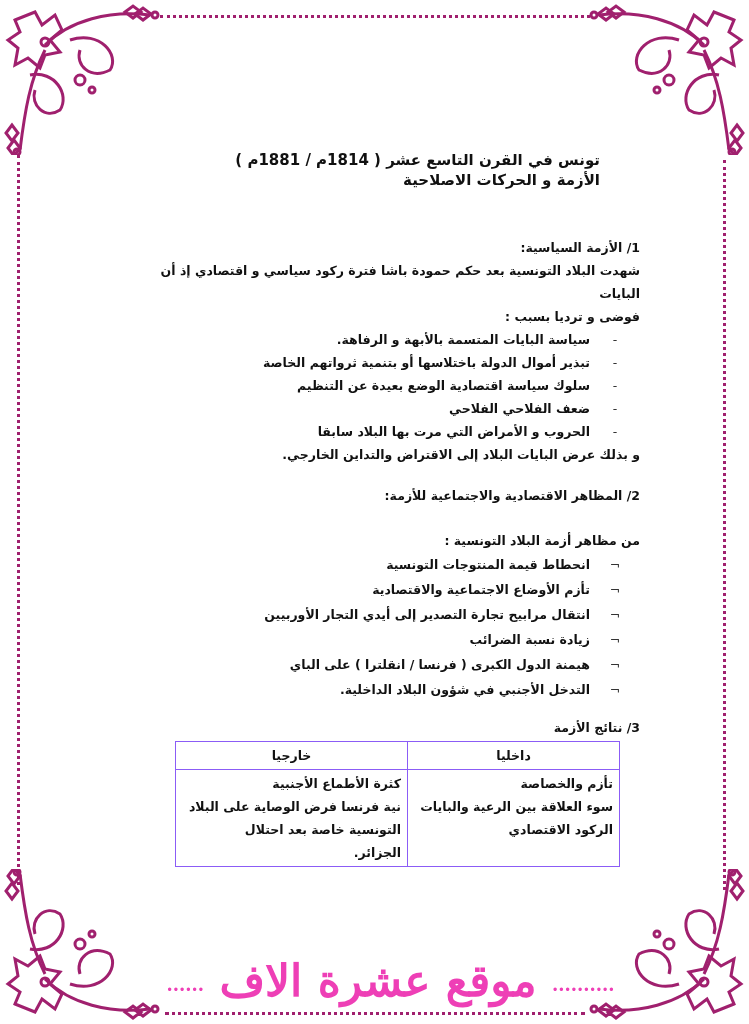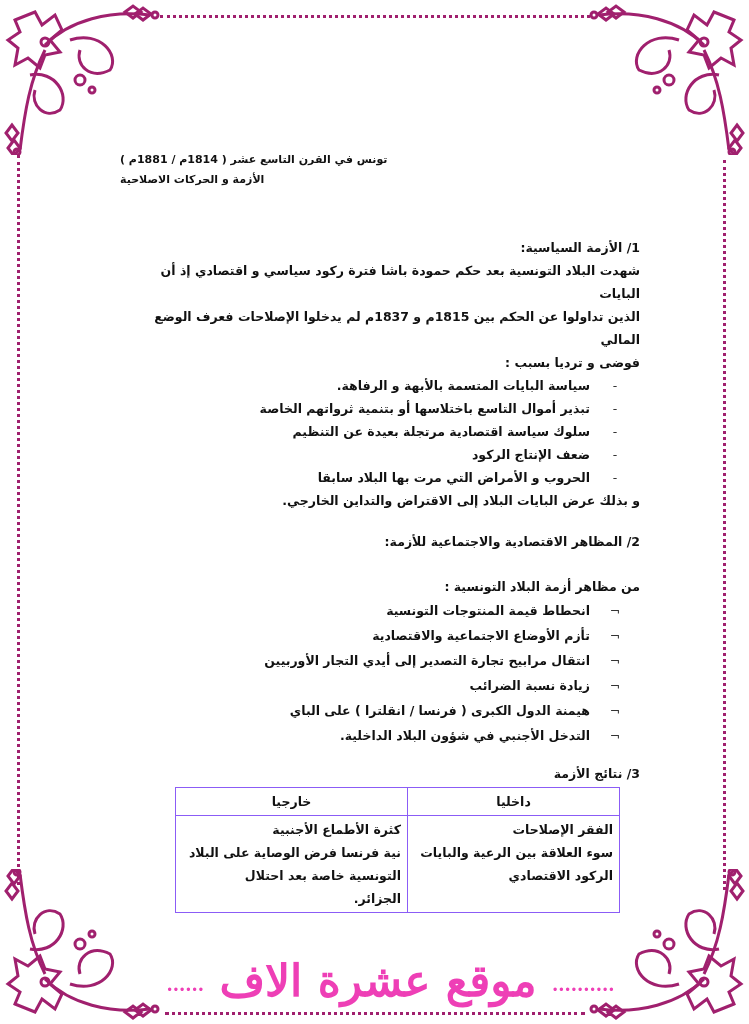--- a/index.html
+++ b/index.html
@@ -11,21 +11,21 @@
   .left-line{left:17px;top:155px;height:730px;border-left-width:3px;}
   .right-line{right:23px;top:160px;height:730px;border-right-width:3px;}
   .corner{position:absolute;width:160px;height:155px;}
   .corner svg{width:100%;height:100%;}
   .c-tl{top:0;left:0;}
   .c-tr{top:0;right:0;transform:scaleX(-1);}
   .c-bl{bottom:0;left:0;transform:scaleY(-1);}
   .c-br{bottom:0;right:0;transform:scale(-1,-1);}
   .doc{position:absolute;left:120px;top:150px;width:520px;direction:rtl;font-weight:bold;
        font-size:12.5px;line-height:23px;}
-  .title{text-align:left;font-size:11px;line-height:20px;padding-right:40px;}
+  .title{text-align:right;font-size:15px;line-height:20px;padding-right:40px;}
   .section-head{margin-top:30px;padding-right:0;}
   .para{padding-right:0;}
   .list{margin:0;padding:0;list-style:none;}
   .list li{display:flex;align-items:center;}
   .bullet{display:inline-block;width:50px;text-align:center;font-weight:normal;color:#333;}
   .list-1{padding-right:0;}
   .list-2 li{line-height:25px;}
   table.results{border-collapse:collapse;width:445px;margin-right:20px;margin-top:2px;font-size:12.5px;}
   table.results th,table.results td{border:1px solid #8b5cf6;padding:2px 6px;vertical-align:top;text-align:right;}
   table.results th{text-align:center;font-weight:bold;}
@@ -109,39 +109,38 @@
 
 <div class="doc">
   <div class="title">
     <div>تونس في القرن التاسع عشر ( 1814م / 1881م )</div>
     <div>الأزمة و الحركات الاصلاحية</div>
   </div>
 
   <div class="section-head" style="margin-top:46px;">1/ الأزمة السياسية:</div>
   <div class="para">
     <div>شهدت البلاد التونسية بعد حكم حمودة باشا فترة ركود سياسي و اقتصادي إذ أن البايات</div>
-    <div>الذين تداولوا عن الحكم بين 1815م و 1837م لم يدخلوا الإصلاحات فعرف الوضع المالي</div>
     <div>فوضى و ترديا بسبب :</div>
   </div>
   <ul class="list list-1">
     <li>
         <span class="bullet">-</span>
         <span>سياسة البايات المتسمة بالأبهة و الرفاهة.</span>
       </li>
     <li>
         <span class="bullet">-</span>
-        <span>تبذير أموال التاسع باختلاسها أو بتنمية ثرواتهم الخاصة</span>
-      </li>
-    <li>
-        <span class="bullet">-</span>
-        <span>سلوك سياسة اقتصادية مرتجلة بعيدة عن التنظيم</span>
-      </li>
-    <li>
-        <span class="bullet">-</span>
-        <span>ضعف الإنتاج الركود</span>
+        <span>تبذير أموال الدولة باختلاسها أو بتنمية ثرواتهم الخاصة</span>
+      </li>
+    <li>
+        <span class="bullet">-</span>
+        <span>سلوك سياسة اقتصادية الوضع بعيدة عن التنظيم</span>
+      </li>
+    <li>
+        <span class="bullet">-</span>
+        <span>ضعف الفلاحي الفلاحي</span>
       </li>
     <li>
         <span class="bullet">-</span>
         <span>الحروب و الأمراض التي مرت بها البلاد سابقا</span>
       </li>
   </ul>
   <div>و بذلك عرض البايات البلاد إلى الاقتراض والتداين الخارجي.</div>
 
   <div class="section-head" style="margin-top:18px;">2/ المظاهر الاقتصادية والاجتماعية للأزمة:</div>
   <div style="margin-top:22px;">من مظاهر أزمة البلاد التونسية :</div>
@@ -176,21 +175,21 @@
   <table class="results">
     <thead>
       <tr>
         <th>داخليا</th>
         <th>خارجيا</th>
       </tr>
     </thead>
     <tbody>
       <tr>
         <td>
-          <div>الفقر الإصلاحات</div>
+          <div>تأزم والخصاصة</div>
           <div>سوء العلاقة بين الرعية والبايات</div>
           <div>الركود الاقتصادي</div>
         </td>
         <td>
           <div>كثرة الأطماع الأجنبية</div>
           <div>نية فرنسا فرض الوصاية على البلاد</div>
           <div>التونسية خاصة بعد احتلال</div>
           <div>الجزائر.</div>
         </td>
       </tr>

